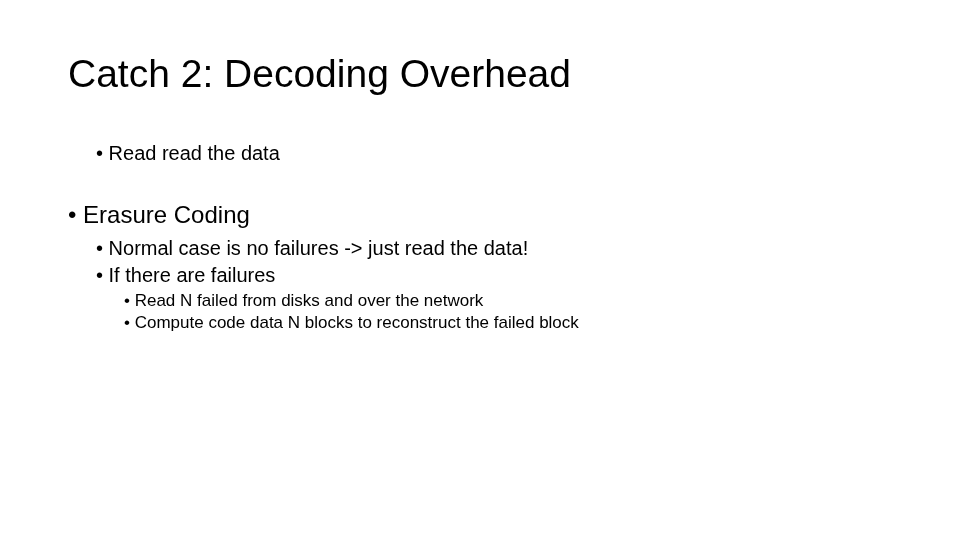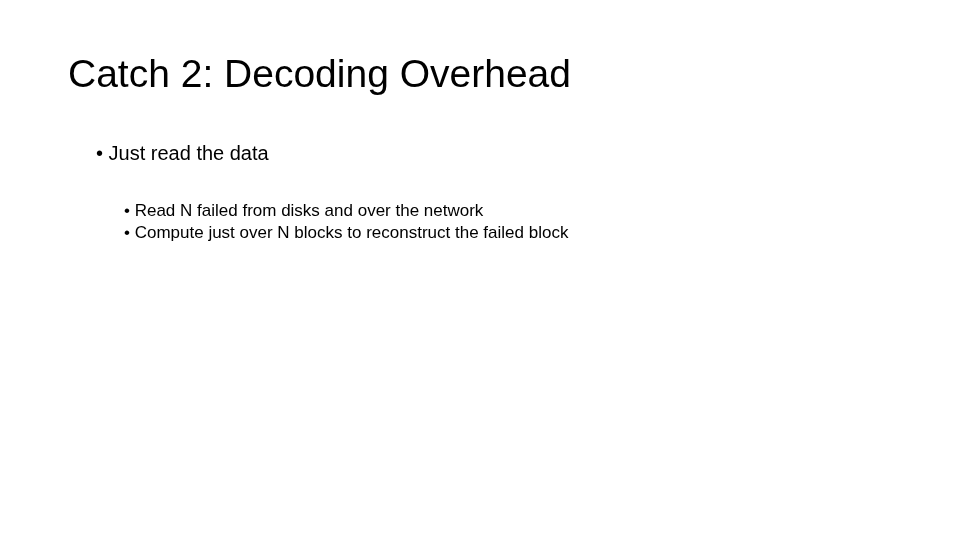--- a/index.html
+++ b/index.html
@@ -14,20 +14,23 @@
   .lvl3 > .bullet::before { content: "• "; }
   .group { margin-bottom: 36px; }
 </style>
 </head>
 <body>
 
 <div class="slide">
   <h1 class="title">Catch 2: Decoding Overhead</h1>
 
   <div class="group">
-    <div class="lvl2"><span class="bullet">Just read the data</span></div>
+    <div class="lvl2"><span class="bullet">Read read the data</span></div>
   </div>
 
   <div class="group">
+    <div class="lvl1"><span class="bullet">Erasure Coding</span></div>
+    <div class="lvl2"><span class="bullet">Normal case is no failures -&gt; just read the data!</span></div>
+    <div class="lvl2"><span class="bullet">If there are failures</span></div>
     <div class="lvl3"><span class="bullet">Read N failed from disks and over the network</span></div>
-    <div class="lvl3"><span class="bullet">Compute just over N blocks to reconstruct the failed block</span></div>
+    <div class="lvl3"><span class="bullet">Compute code data N blocks to reconstruct the failed block</span></div>
   </div>
 </div>
 
 </body></html>

